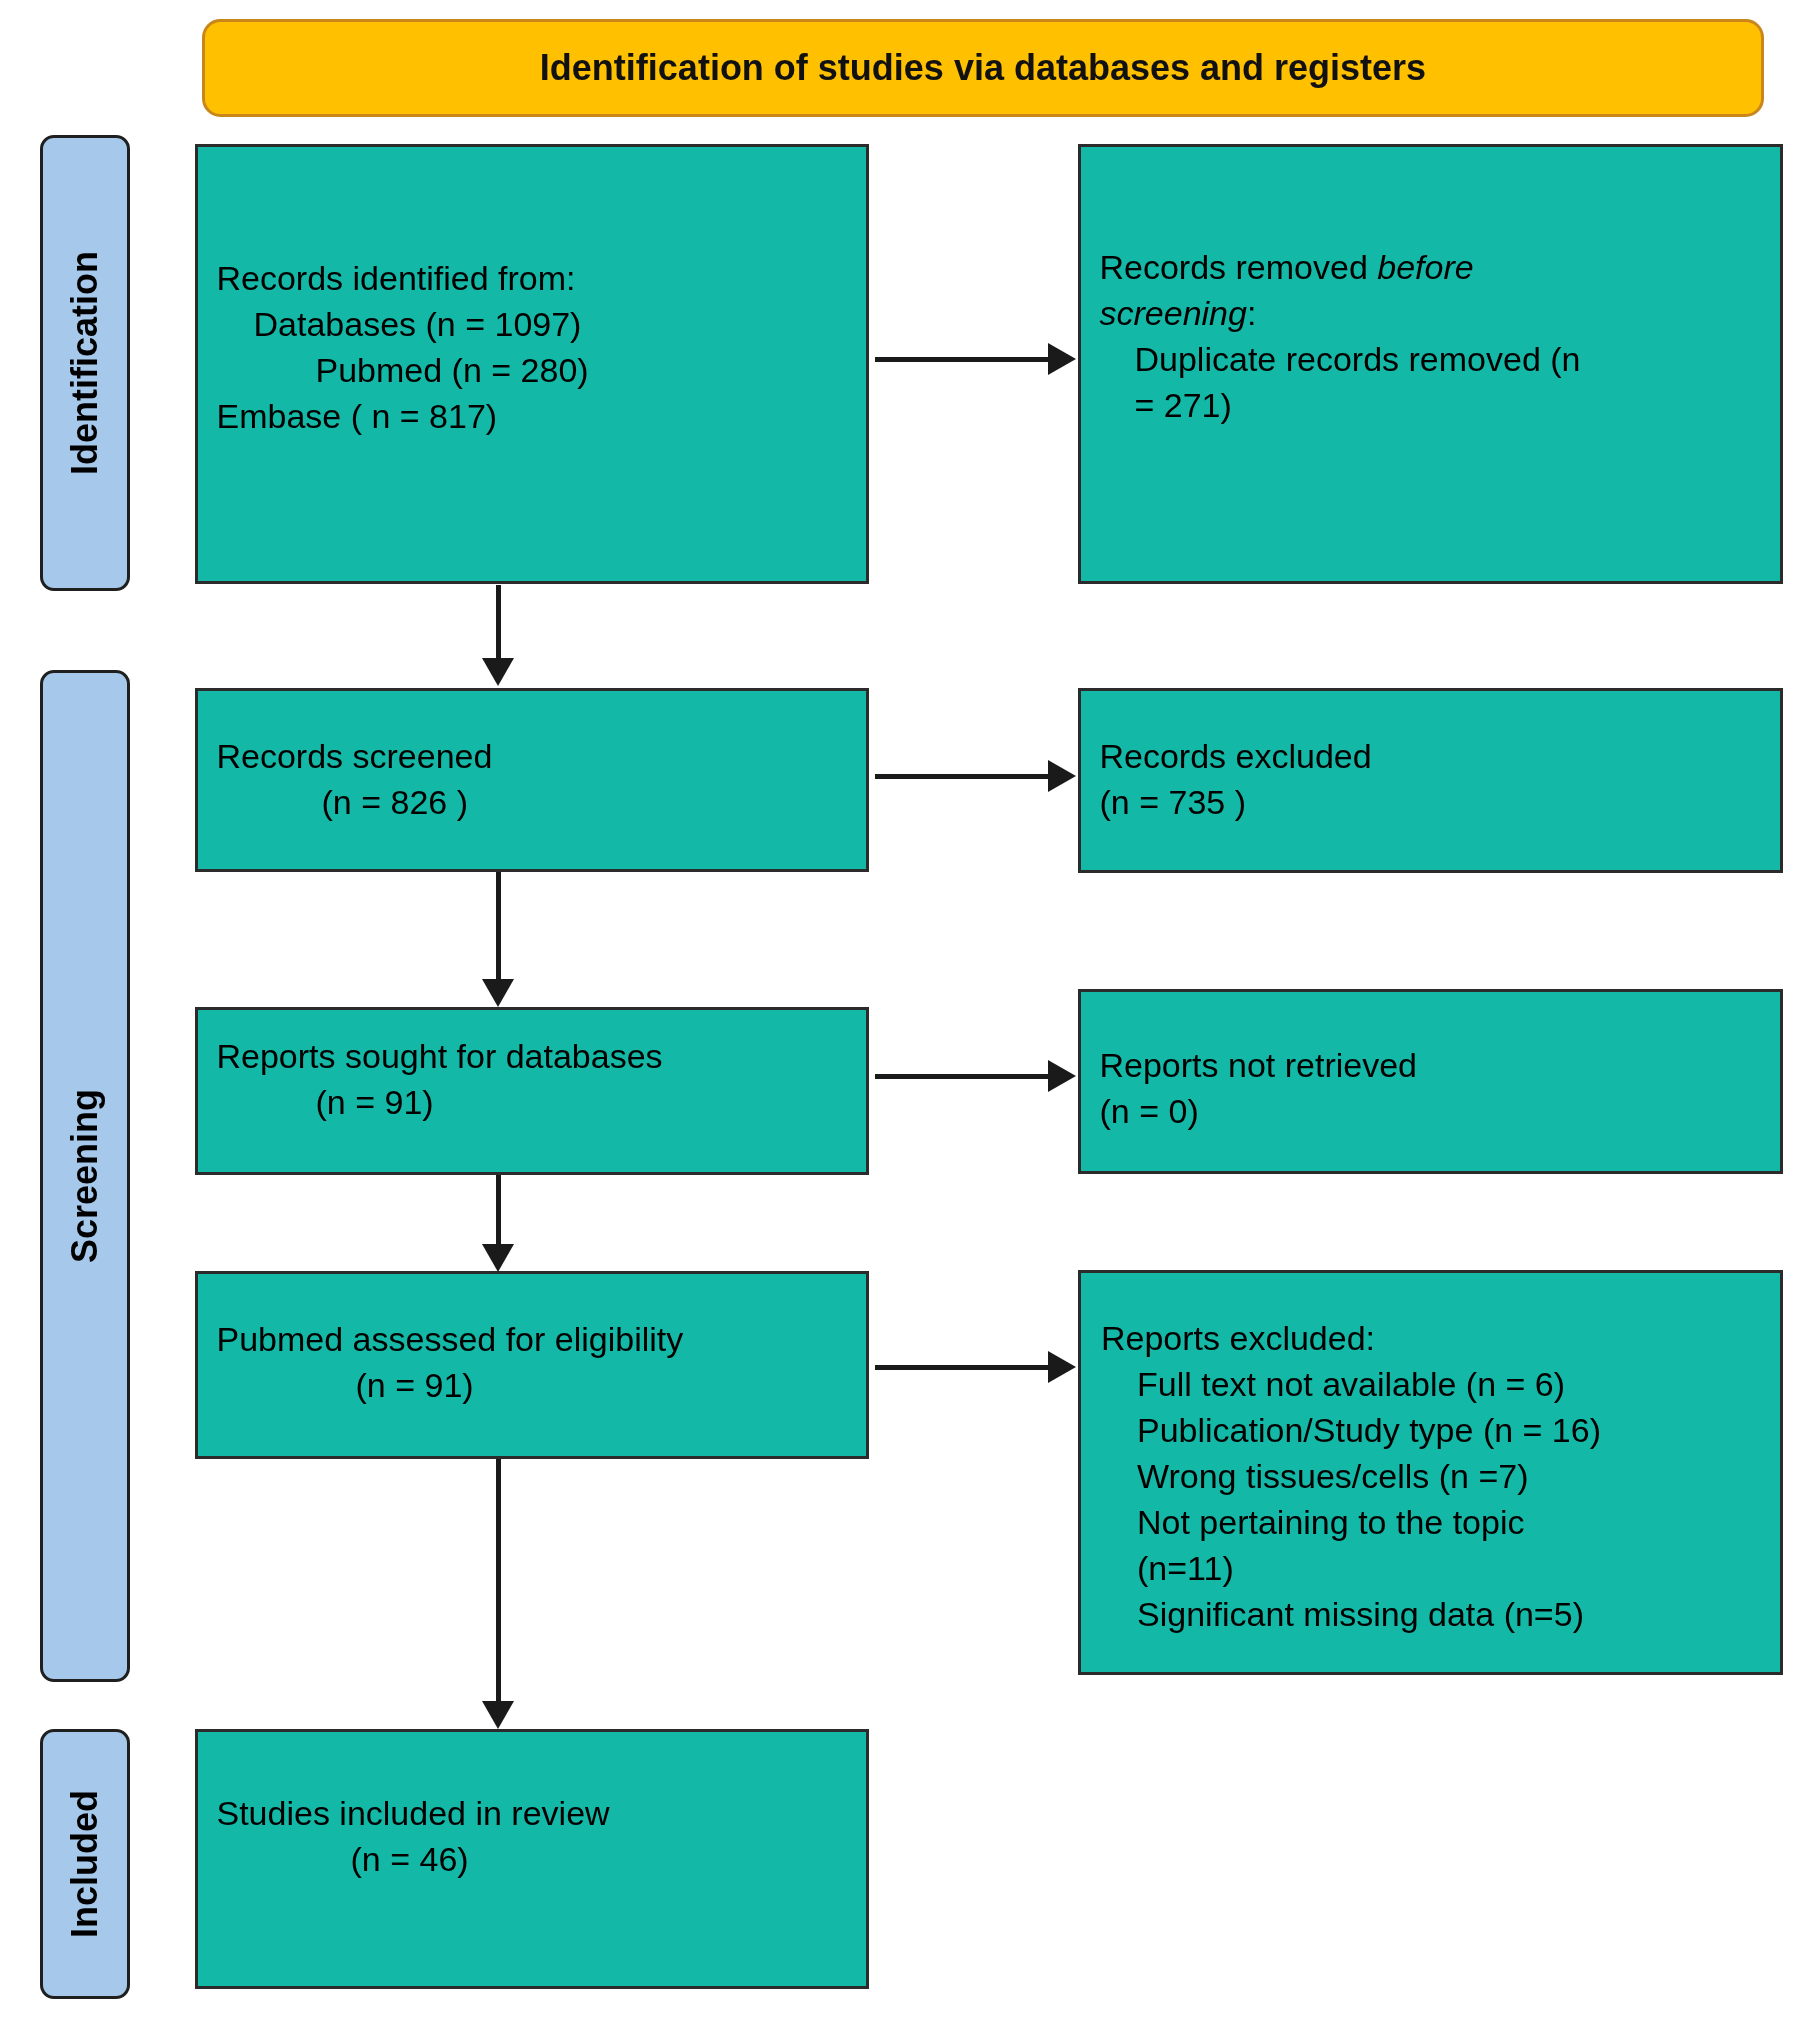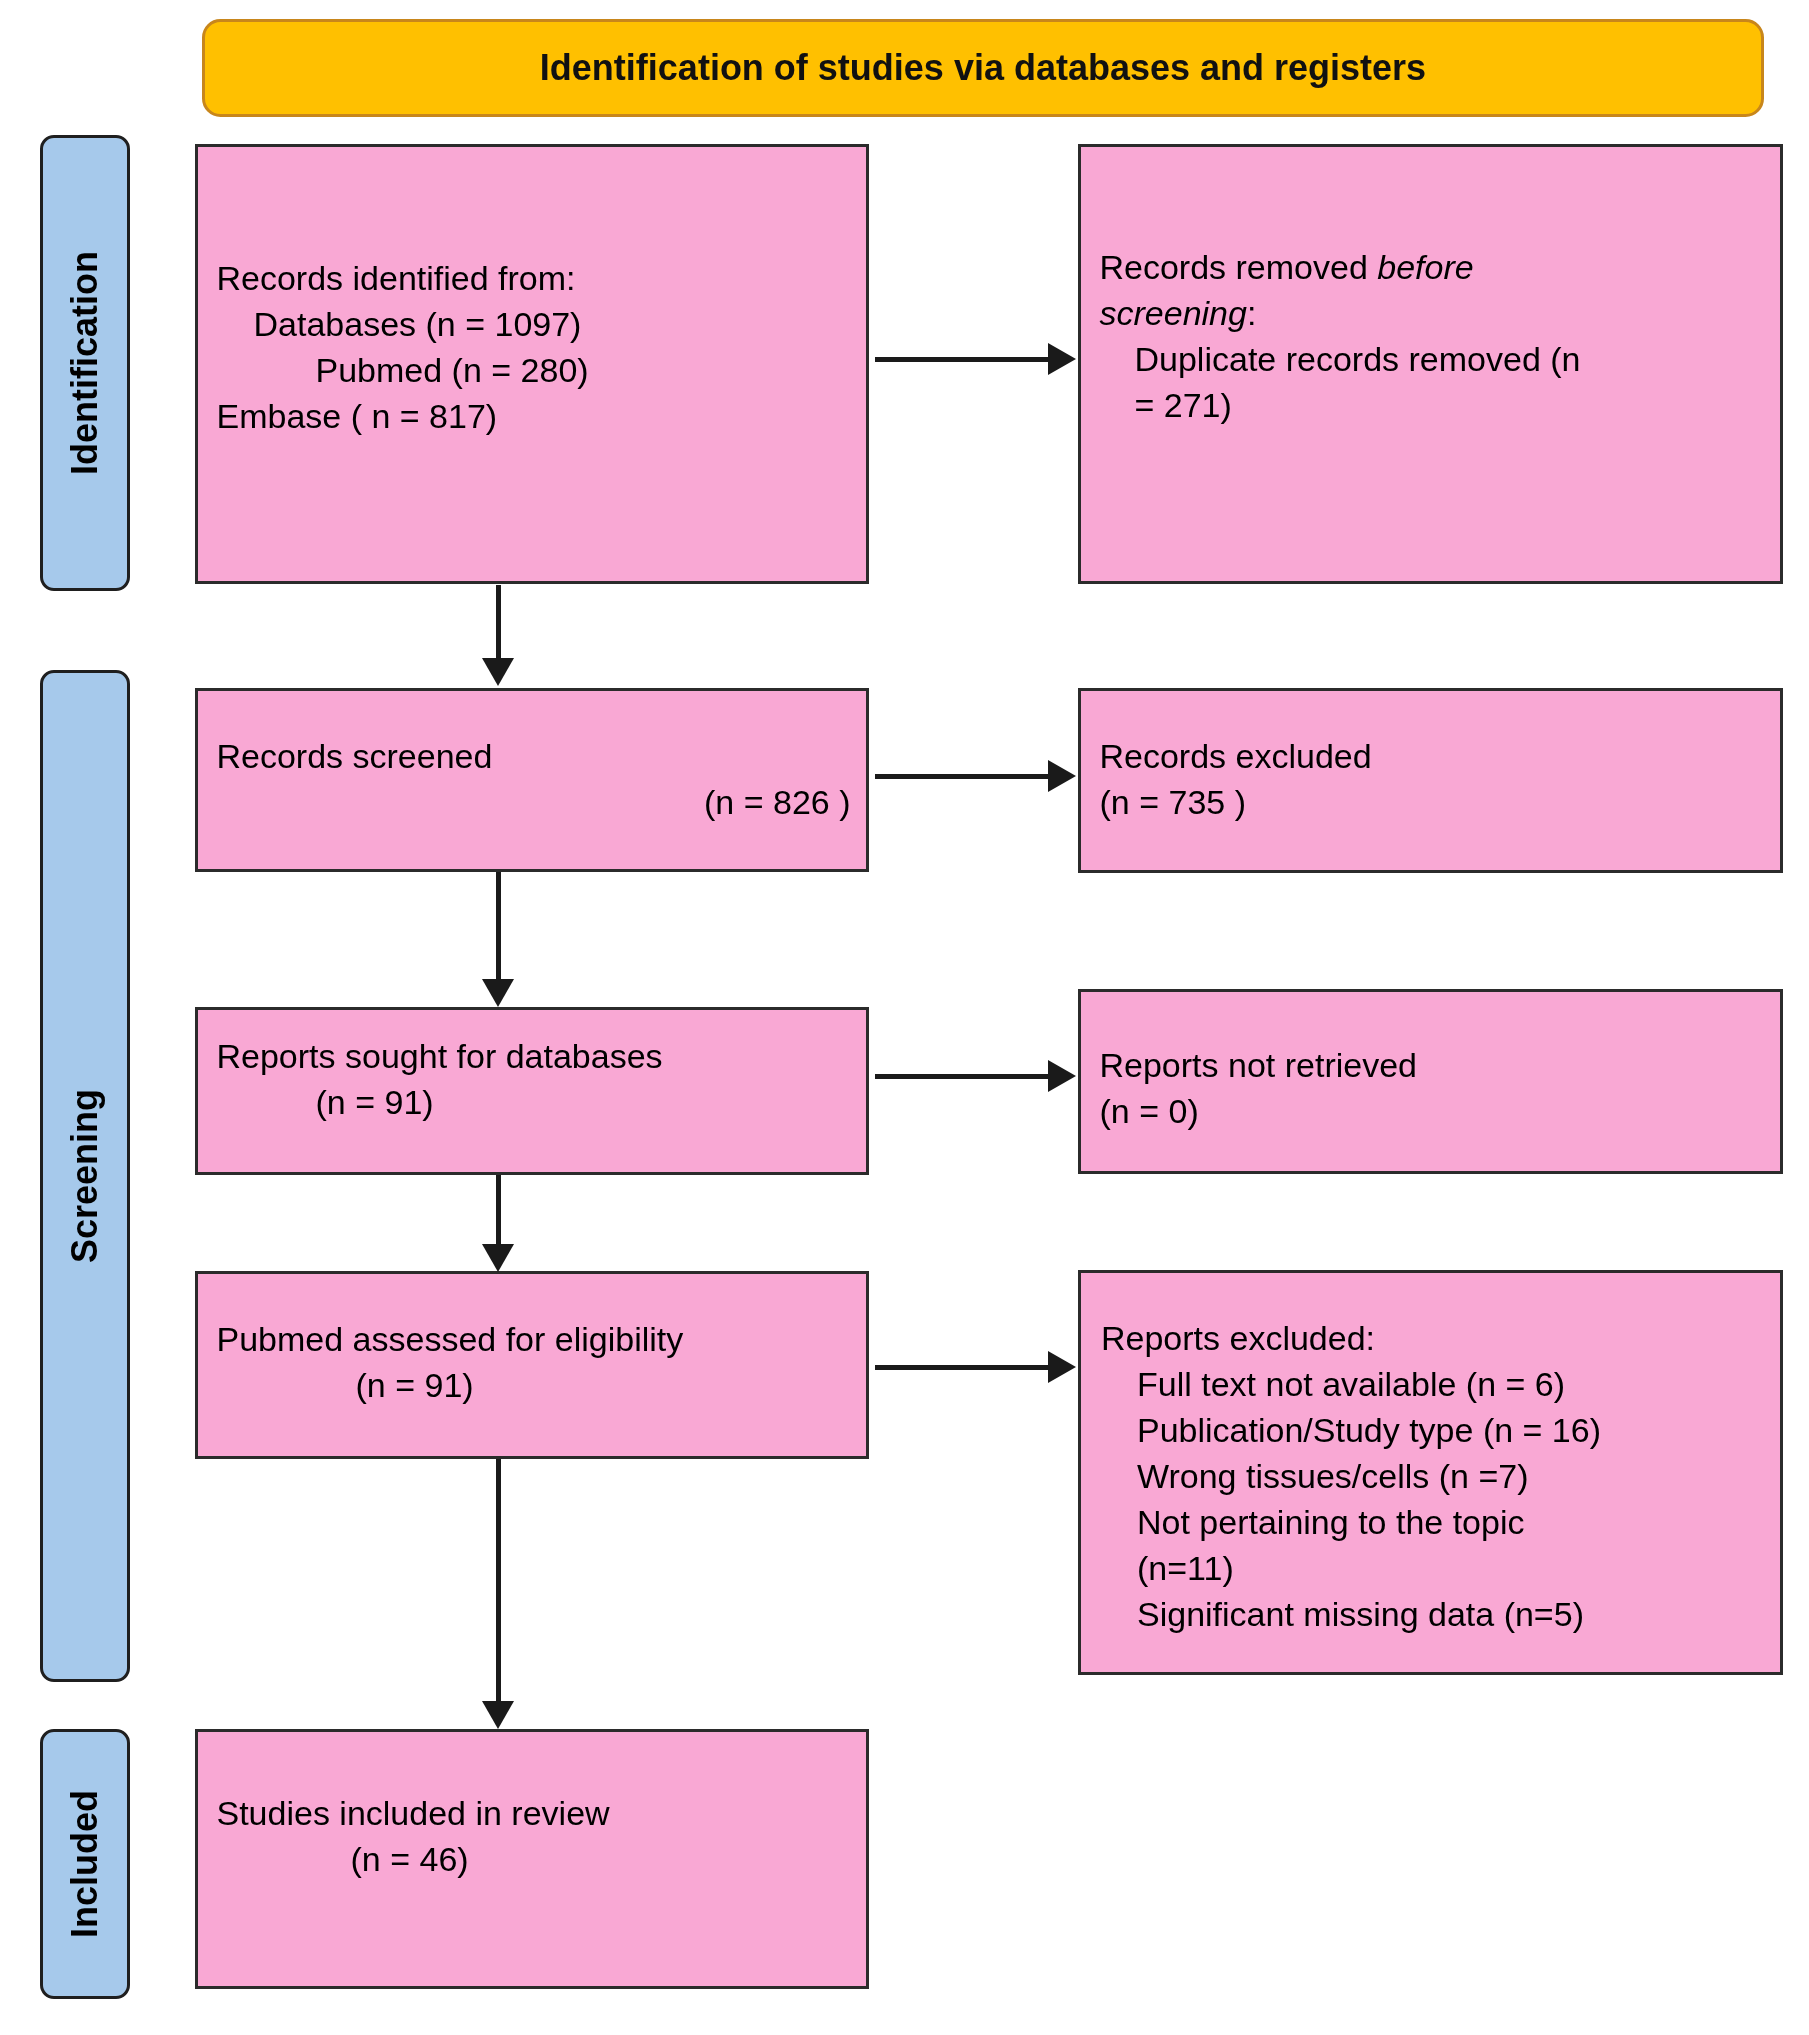--- a/index.html
+++ b/index.html
@@ -29,21 +29,21 @@
     display:flex;align-items:center;justify-content:center;
     box-sizing:border-box;
   }
   .stage span{
     transform:rotate(-90deg);
     white-space:nowrap;
     font-size:36px;font-weight:bold;color:#000;
   }
   
   .fbox{
-    position:absolute;background:#f9a8d4;
+    position:absolute;background:#14b8a6;
     border:3.9px solid #2b2b2b;
     box-sizing:border-box;
     font-size:34px;line-height:46px;color:#000;
   }
   .col-l{left:195px;width:674px;}
   .col-r{left:1078px;width:705px;}
   .line{white-space:pre-line;}
   .it{font-style:italic;white-space:pre-line;}
   
   .arrow-v{position:absolute;width:4.6px;background:var(--arrow);}
@@ -87,21 +87,21 @@
 
   <div class="fbox col-r" style="top:144px;height:440px;padding:97px 15.5px 0 18.5px;">
     <div class="line"><span>Records removed </span><span class="it">before
 screening</span><span>:</span></div>
     <div class="line" style="margin-left:35px;max-width:610px;">Duplicate records removed  (n
 = 271)</div>
   </div>
 
   <div class="fbox col-l" style="top:688px;height:184px;padding:42px 15.5px 0 18.5px;">
     <div class="line">Records screened</div>
-    <div class="line" style="margin-left:72px;text-align:right;">(n = 826 )</div>
+    <div class="line" style="margin-left:105px;">(n = 826 )</div>
   </div>
 
   <div class="fbox col-r" style="top:688px;height:185px;padding:42px 15.5px 0 18.5px;">
     <div class="line">Records excluded</div>
     <div class="line">(n = 735 )</div>
   </div>
 
   <div class="fbox col-l" style="top:1007px;height:168px;padding:23px 15.5px 0 18.5px;">
     <div class="line">Reports sought for databases</div>
     <div class="line" style="margin-left:99px;">(n = 91)</div>

